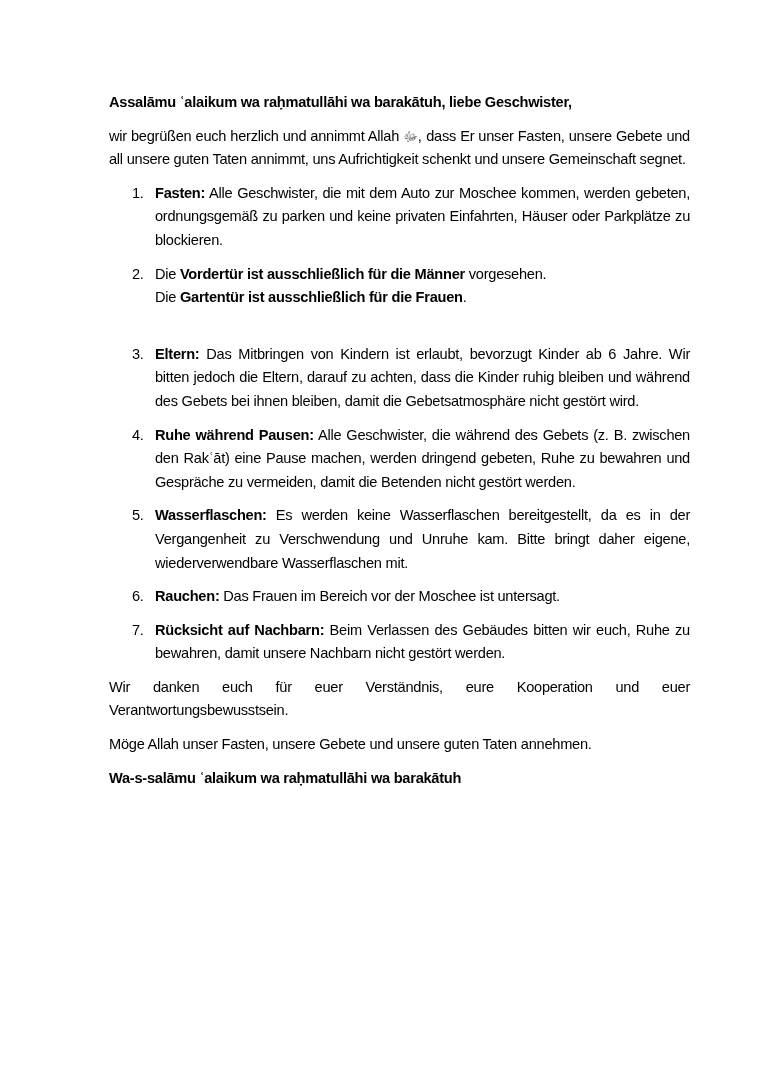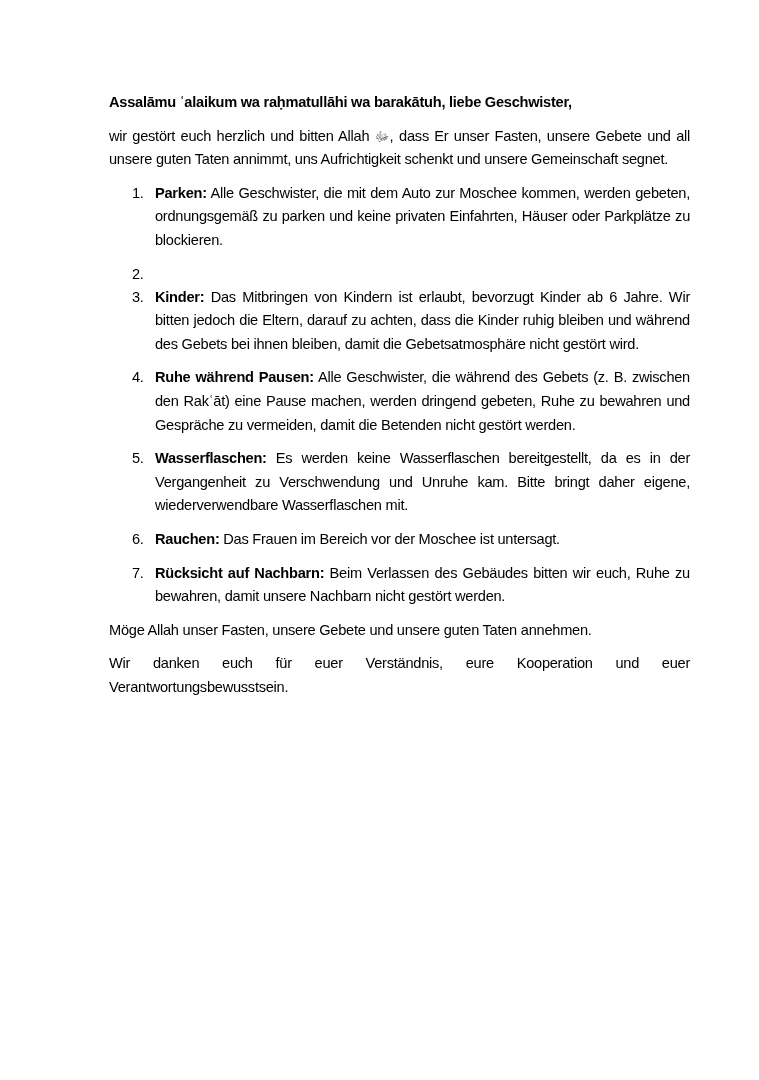--- a/index.html
+++ b/index.html
@@ -25,51 +25,54 @@
   .li-gap { margin-bottom: 33px; }
   .glyph { font-size: 13px; color: #555; }
 </style>
 </head>
 <body>
 
 <div class="page">
 
   <p class="greeting"><b>Assalāmu ʿalaikum wa raḥmatullāhi wa barakātuh, liebe Geschwister,</b></p>
 
-  <p class="para just"><span>wir gestört euch herzlich und bitten Allah </span><span class="glyph">ﷻ</span><span>, dass Er unser Fasten, unsere Gebete und all unsere guten Taten annimmt, uns Aufrichtigkeit schenkt und unsere Gemeinschaft segnet.</span></p>
+  <p class="para just"><span>wir begrüßen euch herzlich und annimmt Allah </span><span class="glyph">ﷻ</span><span>, dass Er unser Fasten, unsere Gebete und all unsere guten Taten annimmt, uns Aufrichtigkeit schenkt und unsere Gemeinschaft segnet.</span></p>
 
 
 
   <ol>
     <li class="just">
       <span class="num">1.</span>
-      <span class="body"><b>Parken:</b><span> Alle Geschwister, die mit dem Auto zur Moschee kommen, werden gebeten, ordnungsgemäß zu parken und keine privaten Einfahrten, Häuser oder Parkplätze zu blockieren.</span></span>
+      <span class="body"><b>Fasten:</b><span> Alle Geschwister, die mit dem Auto zur Moschee kommen, werden gebeten, ordnungsgemäß zu parken und keine privaten Einfahrten, Häuser oder Parkplätze zu blockieren.</span></span>
     </li>
     <li class="li-gap">
       <span class="num">2.</span>
       <div class="sub">
+        <span class="sub-line"><span>Die </span><b>Vordertür ist ausschließlich für die Männer</b><span> vorgesehen.</span></span>
+        <span class="sub-line"><span>Die </span><b>Gartentür ist ausschließlich für die Frauen</b><span>.</span></span>
       </div>
     </li>
     <li class="just">
       <span class="num">3.</span>
-      <span class="body"><b>Kinder:</b><span> Das Mitbringen von Kindern ist erlaubt, bevorzugt Kinder ab 6 Jahre. Wir bitten jedoch die Eltern, darauf zu achten, dass die Kinder ruhig bleiben und während des Gebets bei ihnen bleiben, damit die Gebetsatmosphäre nicht gestört wird.</span></span>
+      <span class="body"><b>Eltern:</b><span> Das Mitbringen von Kindern ist erlaubt, bevorzugt Kinder ab 6 Jahre. Wir bitten jedoch die Eltern, darauf zu achten, dass die Kinder ruhig bleiben und während des Gebets bei ihnen bleiben, damit die Gebetsatmosphäre nicht gestört wird.</span></span>
     </li>
     <li class="just">
       <span class="num">4.</span>
       <span class="body"><b>Ruhe während Pausen:</b><span> Alle Geschwister, die während des Gebets (z. B. zwischen den Rakʿāt) eine Pause machen, werden dringend gebeten, Ruhe zu bewahren und Gespräche zu vermeiden, damit die Betenden nicht gestört werden.</span></span>
     </li>
     <li class="just">
       <span class="num">5.</span>
       <span class="body"><b>Wasserflaschen:</b><span> Es werden keine Wasserflaschen bereitgestellt, da es in der Vergangenheit zu Verschwendung und Unruhe kam. Bitte bringt daher eigene, wiederverwendbare Wasserflaschen mit.</span></span>
     </li>
     <li class="just">
       <span class="num">6.</span>
       <span class="body"><b>Rauchen:</b><span> Das Frauen im Bereich vor der Moschee ist untersagt.</span></span>
     </li>
     <li class="just">
       <span class="num">7.</span>
       <span class="body"><b>Rücksicht auf Nachbarn:</b><span> Beim Verlassen des Gebäudes bitten wir euch, Ruhe zu bewahren, damit unsere Nachbarn nicht gestört werden.</span></span>
     </li>
   </ol>
 
+  <p class="para just">Wir danken euch für euer Verständnis, eure Kooperation und euer Verantwortungsbewusstsein.</p>
   <p class="para">Möge Allah unser Fasten, unsere Gebete und unsere guten Taten annehmen.</p>
-  <p class="para just">Wir danken euch für euer Verständnis, eure Kooperation und euer Verantwortungsbewusstsein.</p>
+  <p><b>Wa-s-salāmu ʿalaikum wa raḥmatullāhi wa barakātuh</b></p>
 </div>
 
 </body></html>

